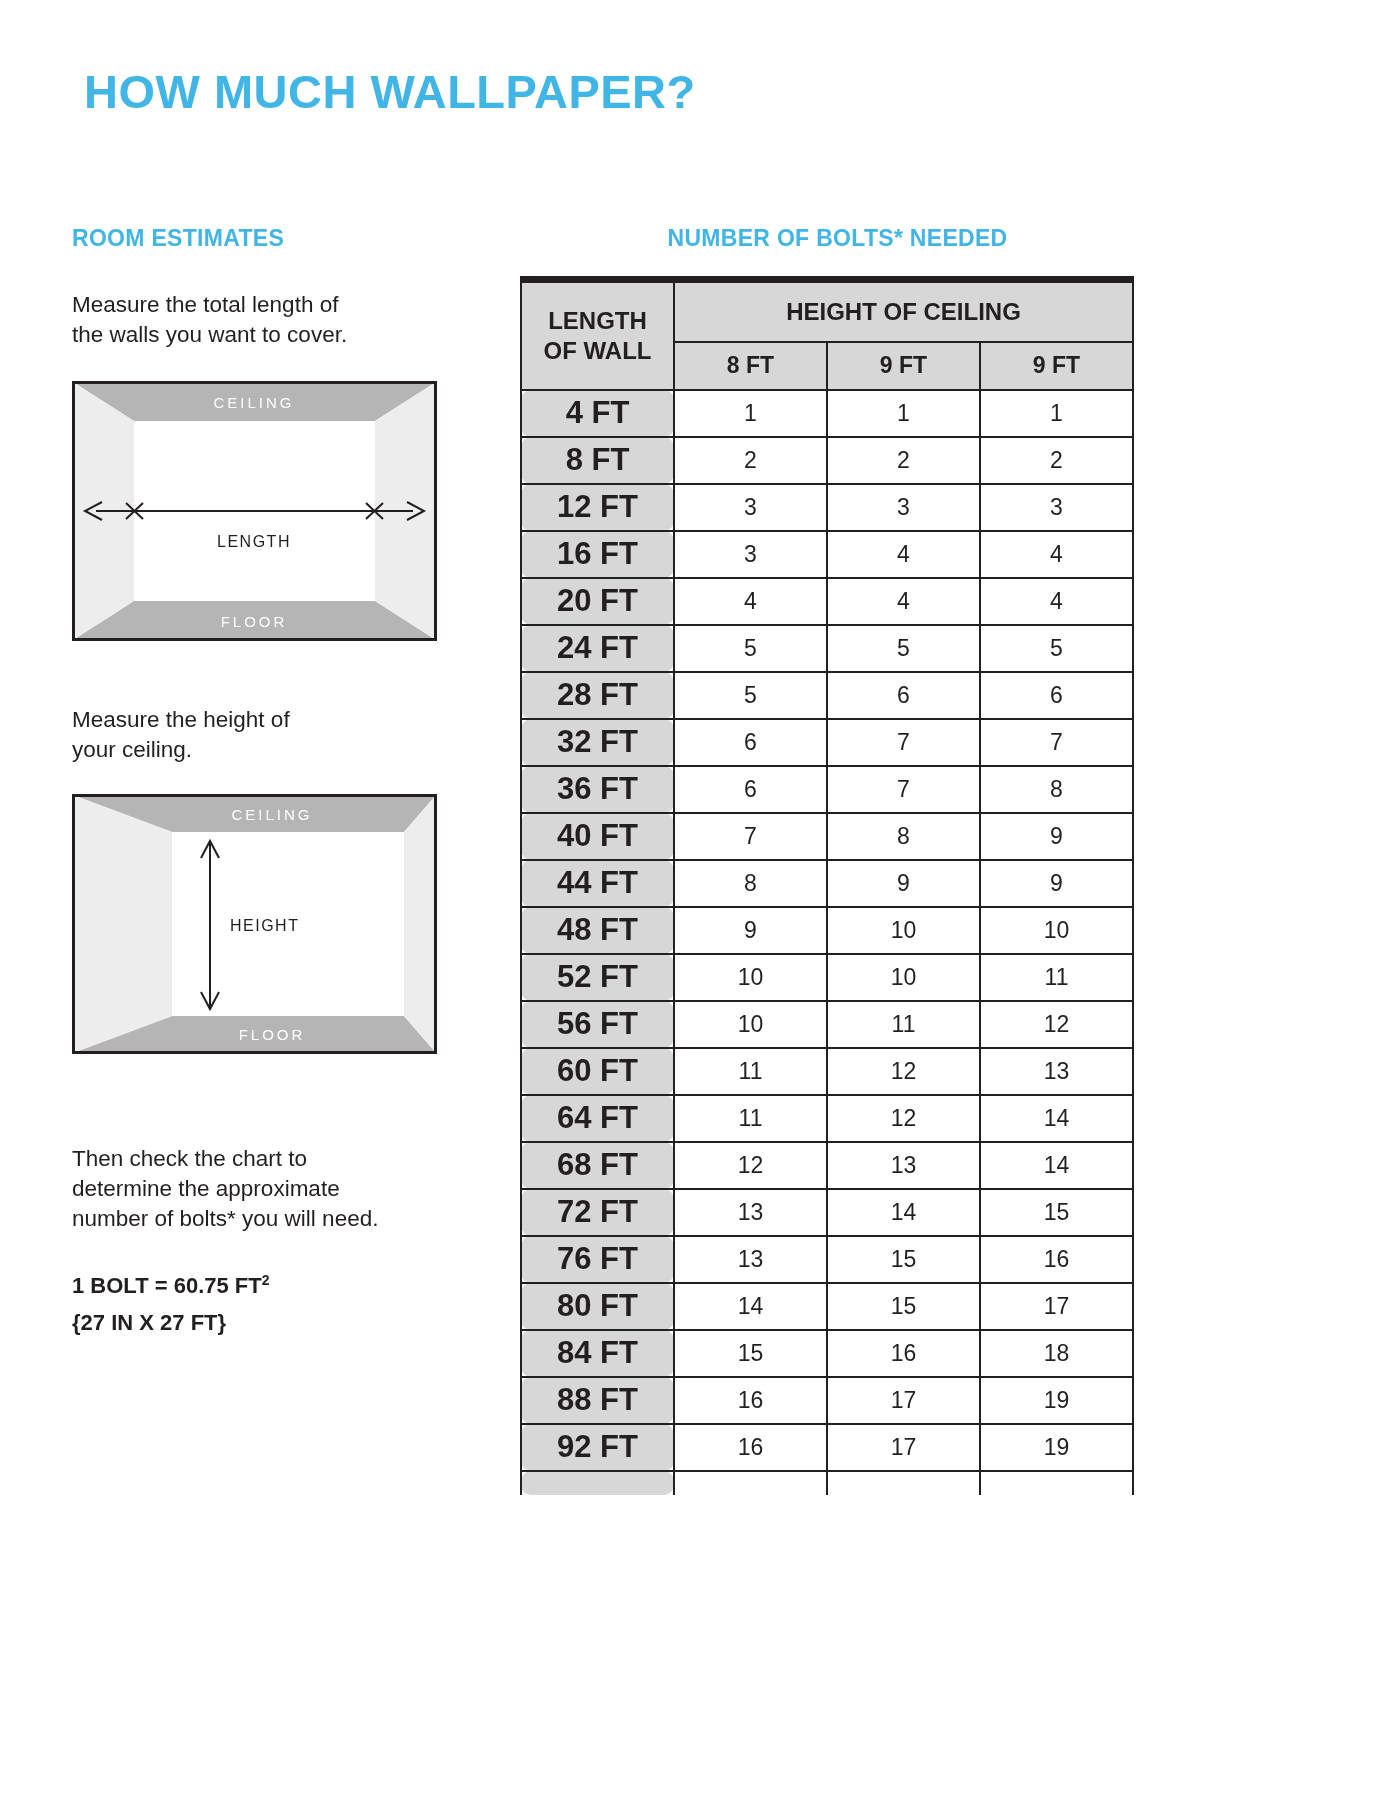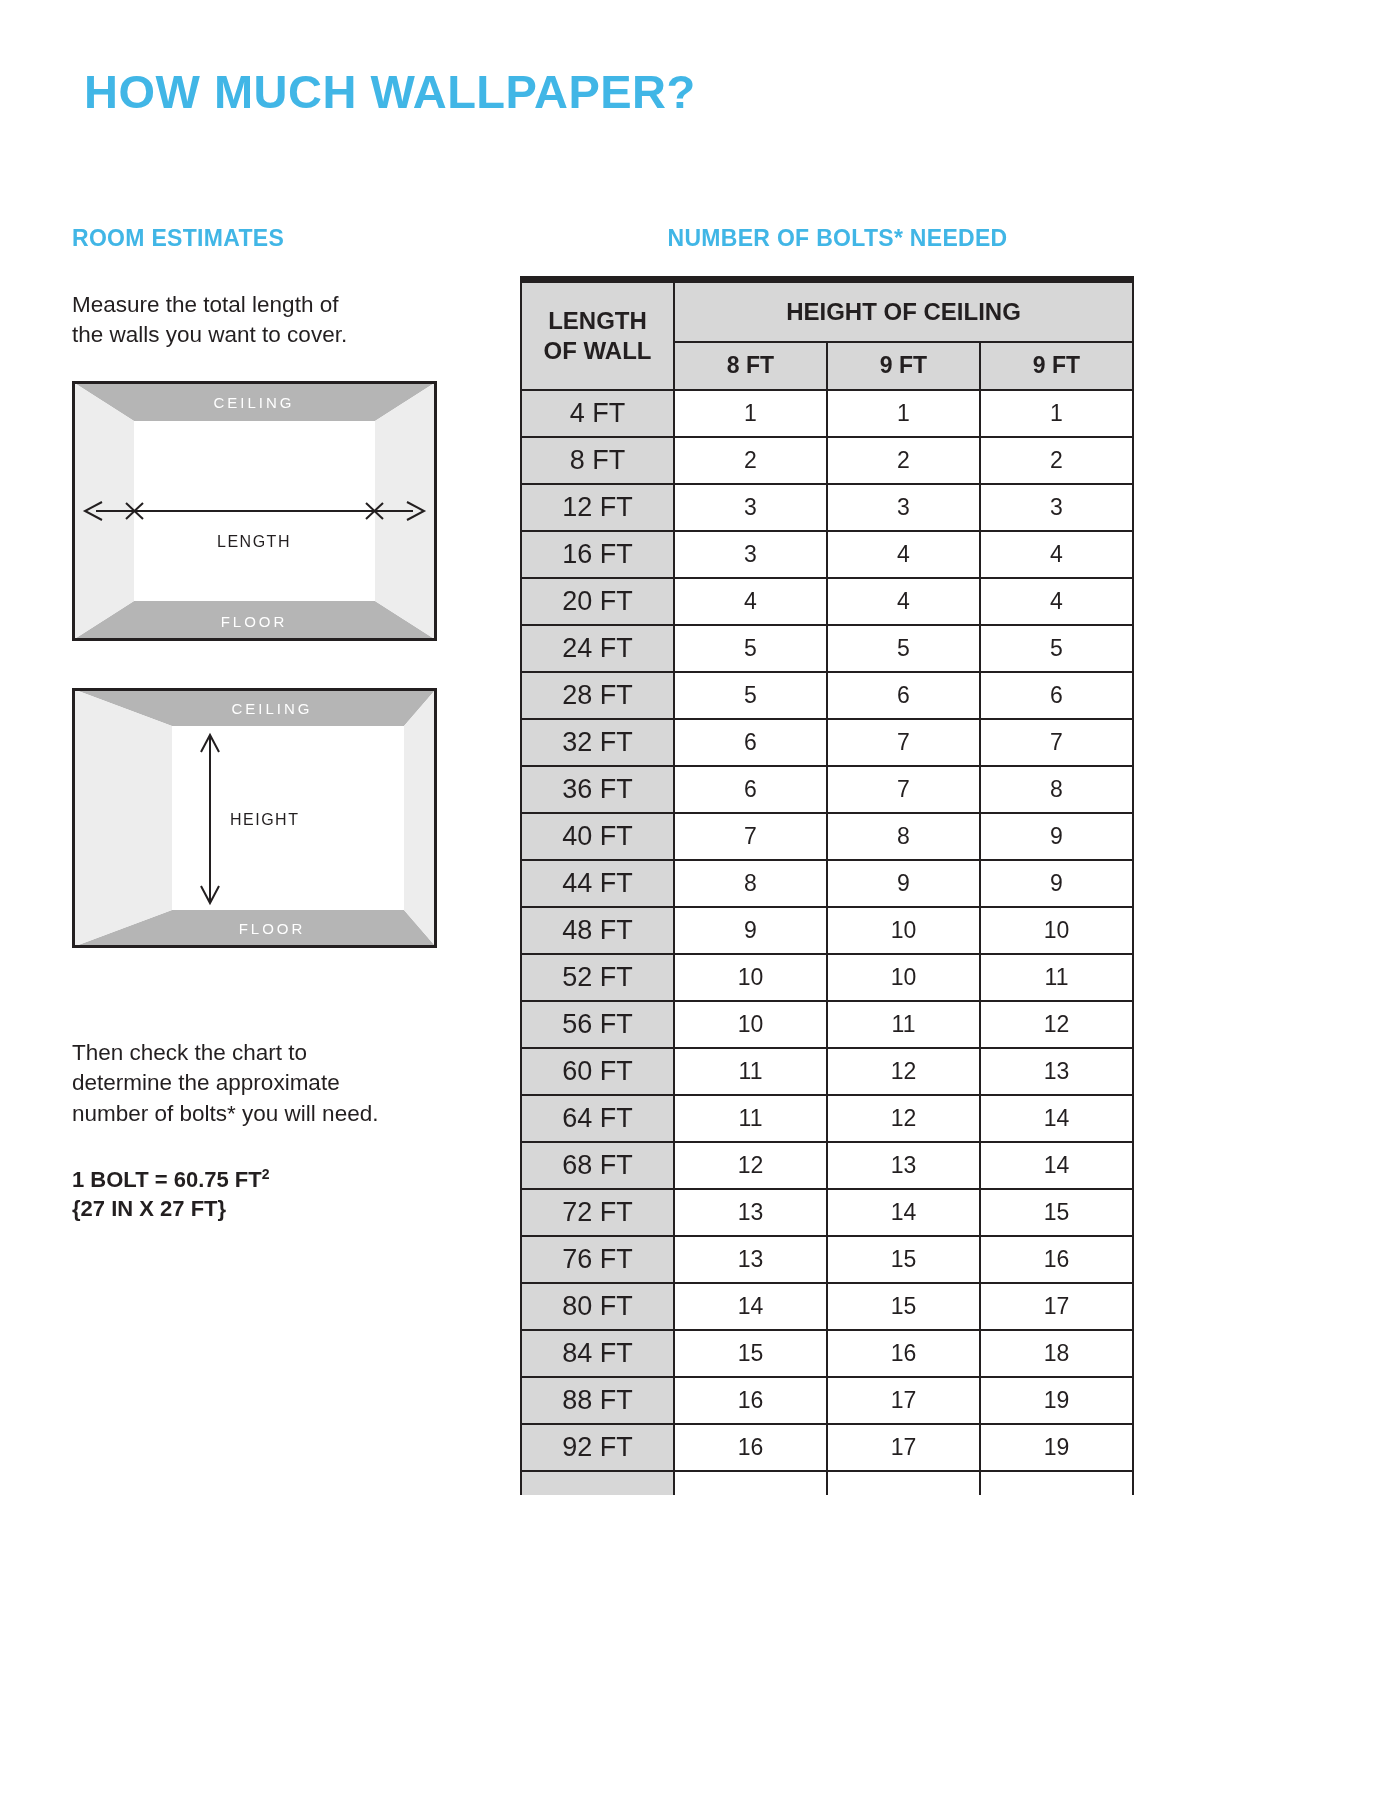--- a/index.html
+++ b/index.html
@@ -33,43 +33,44 @@
   .band{fill:var(--bandgray);}
   .wall{fill:var(--wallgray);}
   .diag-frame{fill:none;stroke:var(--ink);stroke-width:3;}
   .band-label{fill:#fff;font-size:15px;letter-spacing:3px;text-anchor:middle;}
   .dim-label{fill:var(--ink);font-size:16px;letter-spacing:1.5px;text-anchor:middle;}
   .dim-label-start{fill:var(--ink);font-size:16px;letter-spacing:1.5px;text-anchor:start;}
   .arrow line,.arrow polyline{stroke:var(--ink);stroke-width:2;fill:none;}
   .footnote{margin:72px 0 0 0;font-size:23px;font-weight:bold;line-height:1.35;}
   .footnote .indent{padding-left:22px;}
   .bolt-info{margin:36px 0 0 0;font-size:22px;font-weight:bold;line-height:1.3;}
-  .bolt-info .line{}
+  .bolt-info .line{margin-bottom:8px;}
   .bolt-info sup{font-size:14px;}
 
   .bolts-table{
     border-collapse:collapse;table-layout:fixed;width:614px;margin-top:24px;
     border-top:7px solid var(--ink);
   }
   .bolts-table th,.bolts-table td{
     border:2px solid var(--ink);text-align:center;vertical-align:middle;padding:0;
   }
   .corner-cell{
     width:153px;background:var(--cellgray);font-size:24px;font-weight:bold;
     white-space:pre-line;line-height:1.25;border-right-width:5px;
   }
   .span-header{background:var(--cellgray);font-size:24px;font-weight:bold;height:62px;}
   .col-header{
     background:var(--cellgray);font-size:23px;font-weight:bold;height:48px;
     border-left:0;border-right:0;
   }
   .col-header:last-child{border-right:2px solid var(--ink);}
   .len-cell{
-    background:var(--cellgray);font-size:27px;font-weight:normal;height:47px;
+    background:var(--cellgray);font-size:31px;font-weight:bold;height:47px;
     border-right-width:5px;
+    border-radius:10px;
   }
   .val-cell{font-size:23px;height:47px;}
   .spacer-row td{height:24px;border-bottom:0;}
 </style>
 </head>
 <body>
 
 <div class="page">
 
   <h1 class="page-title">HOW MUCH WALLPAPER?</h1>
@@ -95,20 +96,22 @@
           <polyline points="335,121 352,130 335,139"></polyline>
           <line x1="54" y1="122" x2="71" y2="138"></line>
           <line x1="54" y1="138" x2="71" y2="122"></line>
           <line x1="294" y1="122" x2="311" y2="138"></line>
           <line x1="294" y1="138" x2="311" y2="122"></line>
         </g>
         <text class="dim-label" x="182" y="166">LENGTH</text>
       </svg>
     </div>
 
+    <p class="step" style="margin-top:45px;">Measure the height of
+your ceiling.</p>
 
     <div class="diagram" style="margin-top:28px;">
       <svg viewBox="0 0 365 260" width="365" height="260">
         <polygon class="band" points="1,1 364,1 332,38 100,38"></polygon>
         <polygon class="band" points="1,259 364,259 332,222 100,222"></polygon>
         <polygon class="wall" points="1,1 100,38 100,222 1,259"></polygon>
         <polygon class="wall" points="364,1 332,38 332,222 364,259"></polygon>
         <rect class="diag-frame" x="1.5" y="1.5" width="362" height="257"></rect>
         <text class="band-label" x="200" y="26">CEILING</text>
         <text class="band-label" x="200" y="246">FLOOR</text>

